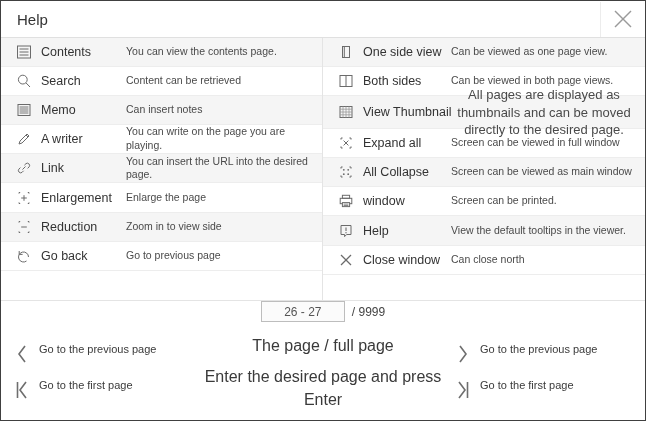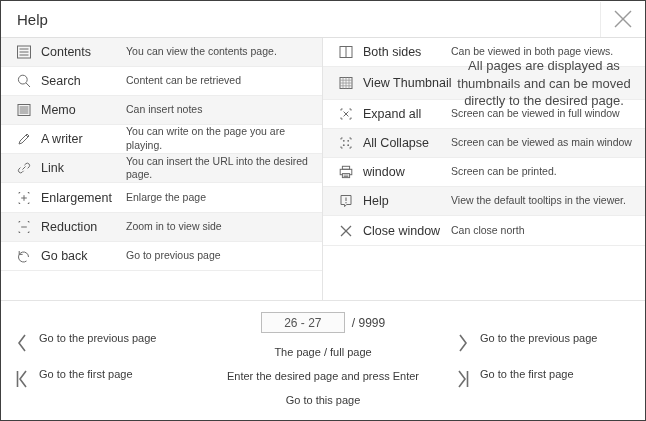--- a/index.html
+++ b/index.html
@@ -171,24 +171,23 @@
     font-family: "Liberation Sans", sans-serif;
     font-size: 12px;
     color: #555555;
     padding: 0;
   }
   .page-total {
     font-size: 12px;
     color: #444444;
   }
   .center-line {
-    font-size: 11px;
+    font-size: 16px;
     color: #3a3a3a;
     line-height: 1.45;
-    text-align: right;
   }
 </style>
 </head>
 <body>
 
 <div class="window">
 
   <div class="titlebar">
     <div class="title">Help</div>
     <div class="close-btn">
@@ -313,20 +312,32 @@
           </span>
           <span class="label-text">Go back</span>
         </div>
         <div class="cell-desc">Go to previous page</div>
       </div>
 
     </div>
 
     <div class="col right">
 
+      <div class="row alt">
+        <div class="cell-label">
+          <span class="icon">
+            <svg width="16" height="16" viewBox="0 0 16 16">
+              <rect x="4.5" y="2.5" width="7" height="11" fill="none" stroke="#6b6b6b" stroke-width="1"></rect>
+              <line x1="6.3" y1="2.5" x2="6.3" y2="13.5" stroke="#6b6b6b" stroke-width="1"></line>
+            </svg>
+          </span>
+          <span class="label-text">One side view</span>
+        </div>
+        <div class="cell-desc">Can be viewed as one page view.</div>
+      </div>
 
       <div class="row">
         <div class="cell-label">
           <span class="icon">
             <svg width="16" height="16" viewBox="0 0 16 16">
               <rect x="2" y="2.5" width="12" height="11" fill="none" stroke="#6b6b6b" stroke-width="1"></rect>
               <line x1="8" y1="2.5" x2="8" y2="13.5" stroke="#6b6b6b" stroke-width="1"></line>
             </svg>
           </span>
           <span class="label-text">Both sides</span>

